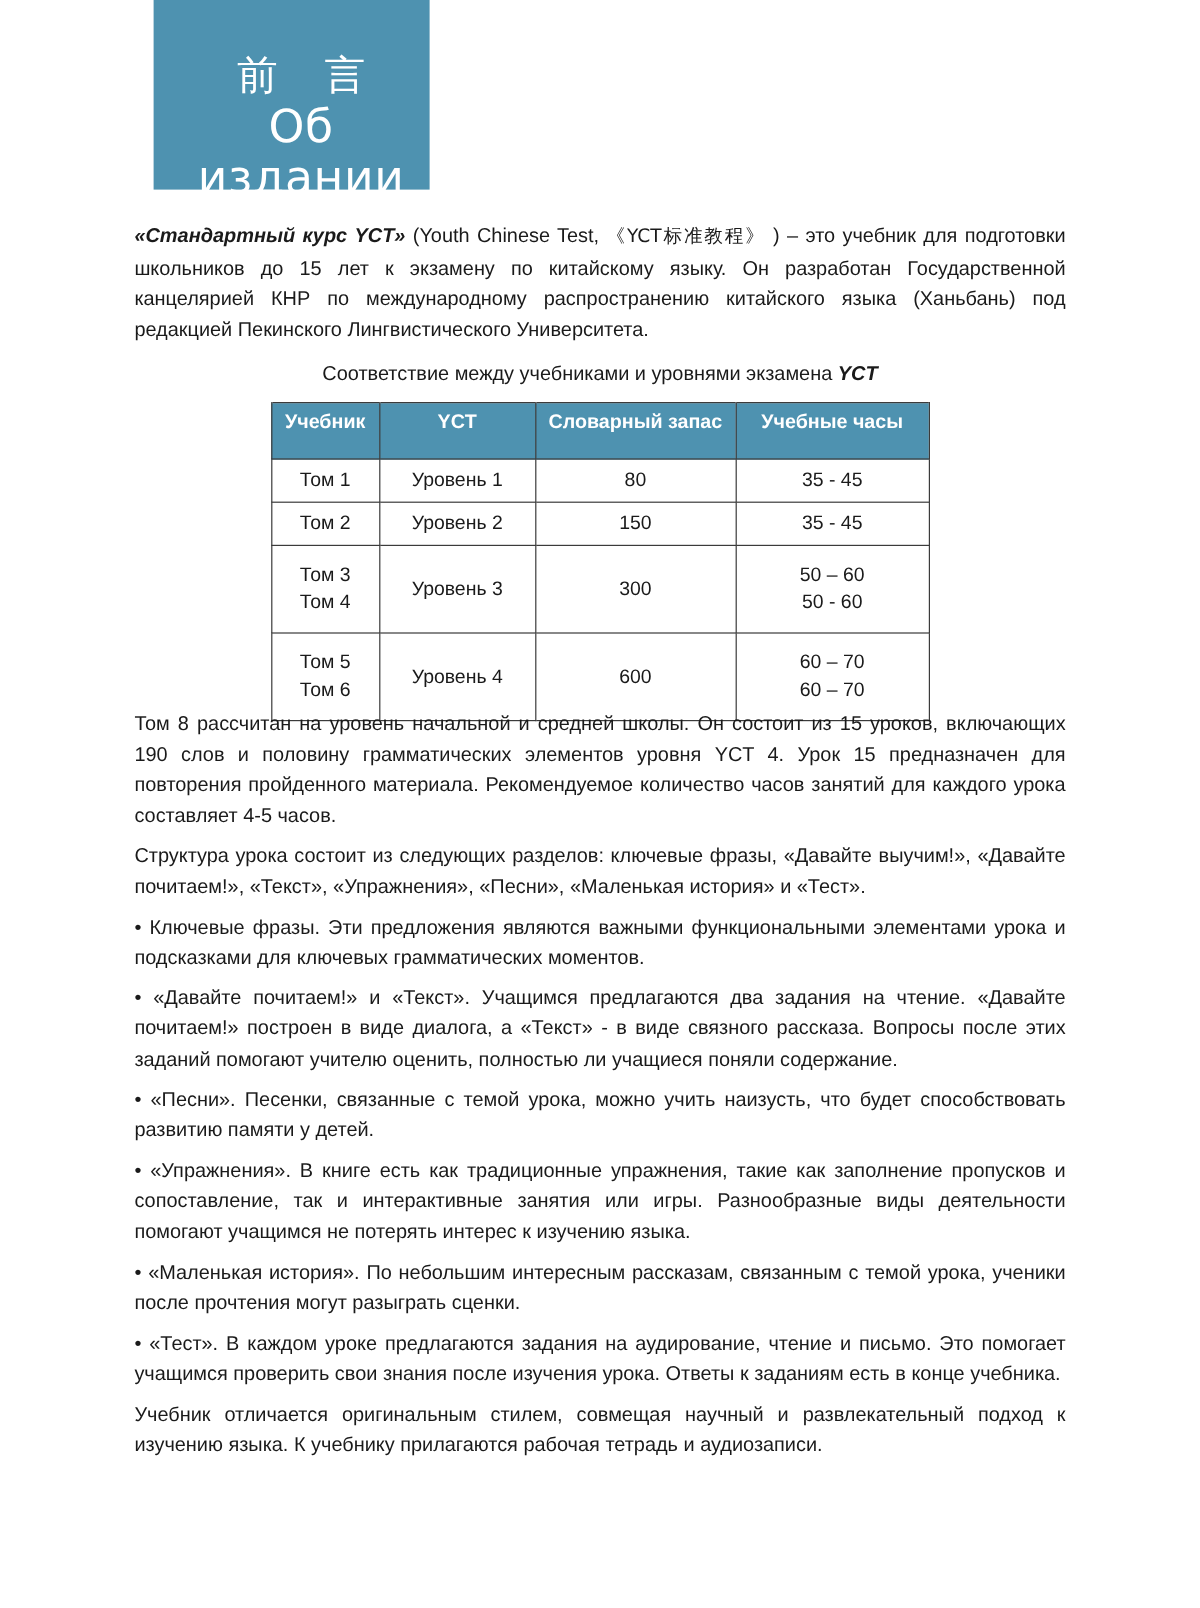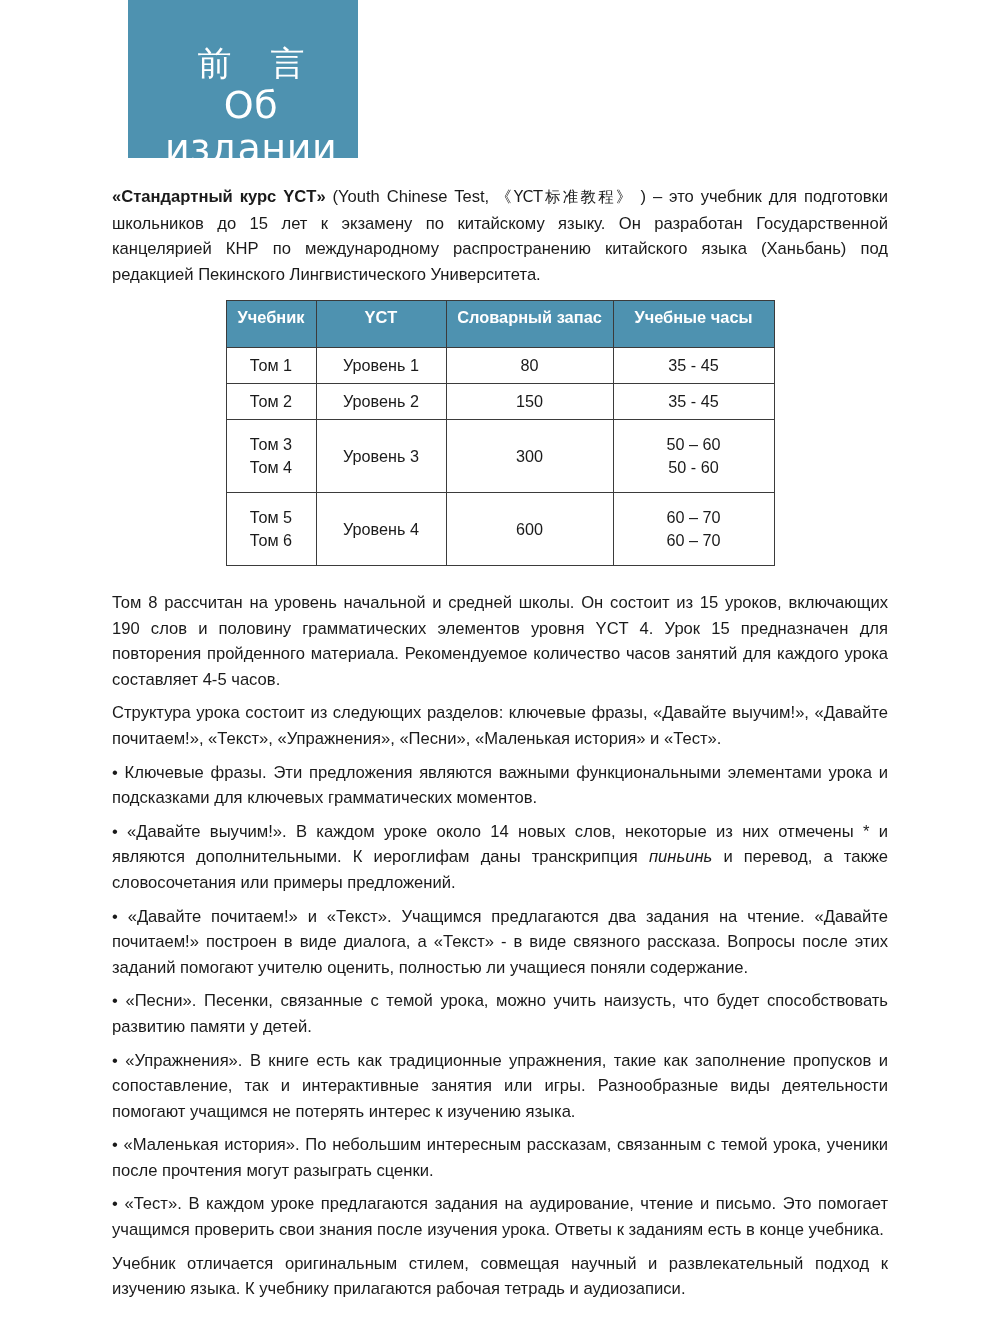--- a/index.html
+++ b/index.html
@@ -53,21 +53,21 @@
     font-size: 16.6px;
     line-height: 25.6px;
     text-align: justify;
     text-justify: inter-word;
     margin: 0;
     hyphens: manual;
   }
   .para.nolast {
     text-align-last: left;
   }
-  .b { font-weight: bold; }
+  .b { font-weight: bold; font-style: italic; }
   .i { font-style: italic; }
   .cjk { font-family: "DejaVu Sans", sans-serif; font-size: 15.5px; }
 
   
   #table-block {
     position: absolute;
     left: 112px;
     top: 300px;
     width: 776px;
   }
@@ -122,20 +122,21 @@
 <div id="banner">
   <span id="banner-cn">前 言</span>
   <span id="banner-ru">Об издании</span>
 </div>
 
 <div id="para-intro">
   <p class="para"><span class="b">«Стандартный курс YCT»</span><span> (Youth Chinese Test, </span><span class="cjk">《YCT标准教程》</span><span> ) – это учебник для подготовки школьников до 15 лет к экзамену по китайскому языку. Он разработан Государственной канцелярией КНР по международному распространению китайского языка (Ханьбань) под редакцией Пекинского Лингвистического Университета.</span></p>
 </div>
 
 <div id="table-block">
+  <div id="table-caption"><span>Соответствие между учебниками и уровнями экзамена </span><span class="b">YCT</span></div>
 
   <table class="levels">
     <colgroup>
       <col class="c1">
         <col class="c2">
         <col class="c3">
         <col class="c4">
     </colgroup>
     <thead>
       <tr>
@@ -183,20 +184,19 @@
         </span></td>
       </tr>
     </tbody>
   </table>
 </div>
 
 <div id="body-rest">
   <p class="para">Том 8 рассчитан на уровень начальной и средней школы. Он состоит из 15 уроков, включающих 190 слов и половину грамматических элементов уровня YCT 4. Урок 15 предназначен для повторения пройденного материала. Рекомендуемое количество часов занятий для каждого урока составляет 4-5 часов.</p>
   <p class="para nolast">Структура урока состоит из следующих разделов: ключевые фразы, «Давайте выучим!», «Давайте почитаем!», «Текст», «Упражнения», «Песни», «Маленькая история» и «Тест».</p>
   <p class="para nolast">• Ключевые фразы. Эти предложения являются важными функциональными элементами урока и подсказками для ключевых грамматических моментов.</p>
-  <p class="para nolast"><span>• «Давайте выучим!». В каждом уроке около 14 новых слов, некоторые из них отмечены * и являются дополнительными. К иероглифам даны транскрипция </span><span class="i">пиньинь</span><span> и перевод, а также словосочетания или примеры предложений.</span></p>
   <p class="para nolast">• «Давайте почитаем!» и «Текст». Учащимся предлагаются два задания на чтение. «Давайте почитаем!» построен в виде диалога, а «Текст» - в виде связного рассказа. Вопросы после этих заданий помогают учителю оценить, полностью ли учащиеся поняли содержание.</p>
   <p class="para nolast">• «Песни». Песенки, связанные с темой урока, можно учить наизусть, что будет способствовать развитию памяти у детей.</p>
   <p class="para nolast">• «Упражнения». В книге есть как традиционные упражнения, такие как заполнение пропусков и сопоставление, так и интерактивные занятия или игры. Разнообразные виды деятельности помогают учащимся не потерять интерес к изучению языка.</p>
   <p class="para nolast">• «Маленькая история». По небольшим интересным рассказам, связанным с темой урока, ученики после прочтения могут разыграть сценки.</p>
   <p class="para nolast">• «Тест». В каждом уроке предлагаются задания на аудирование, чтение и письмо. Это помогает учащимся проверить свои знания после изучения урока. Ответы к заданиям есть в конце учебника.</p>
   <p class="para nolast">Учебник отличается оригинальным стилем, совмещая научный и развлекательный подход к изучению языка. К учебнику прилагаются рабочая тетрадь и аудиозаписи.</p>
 </div>
 
 </body></html>

